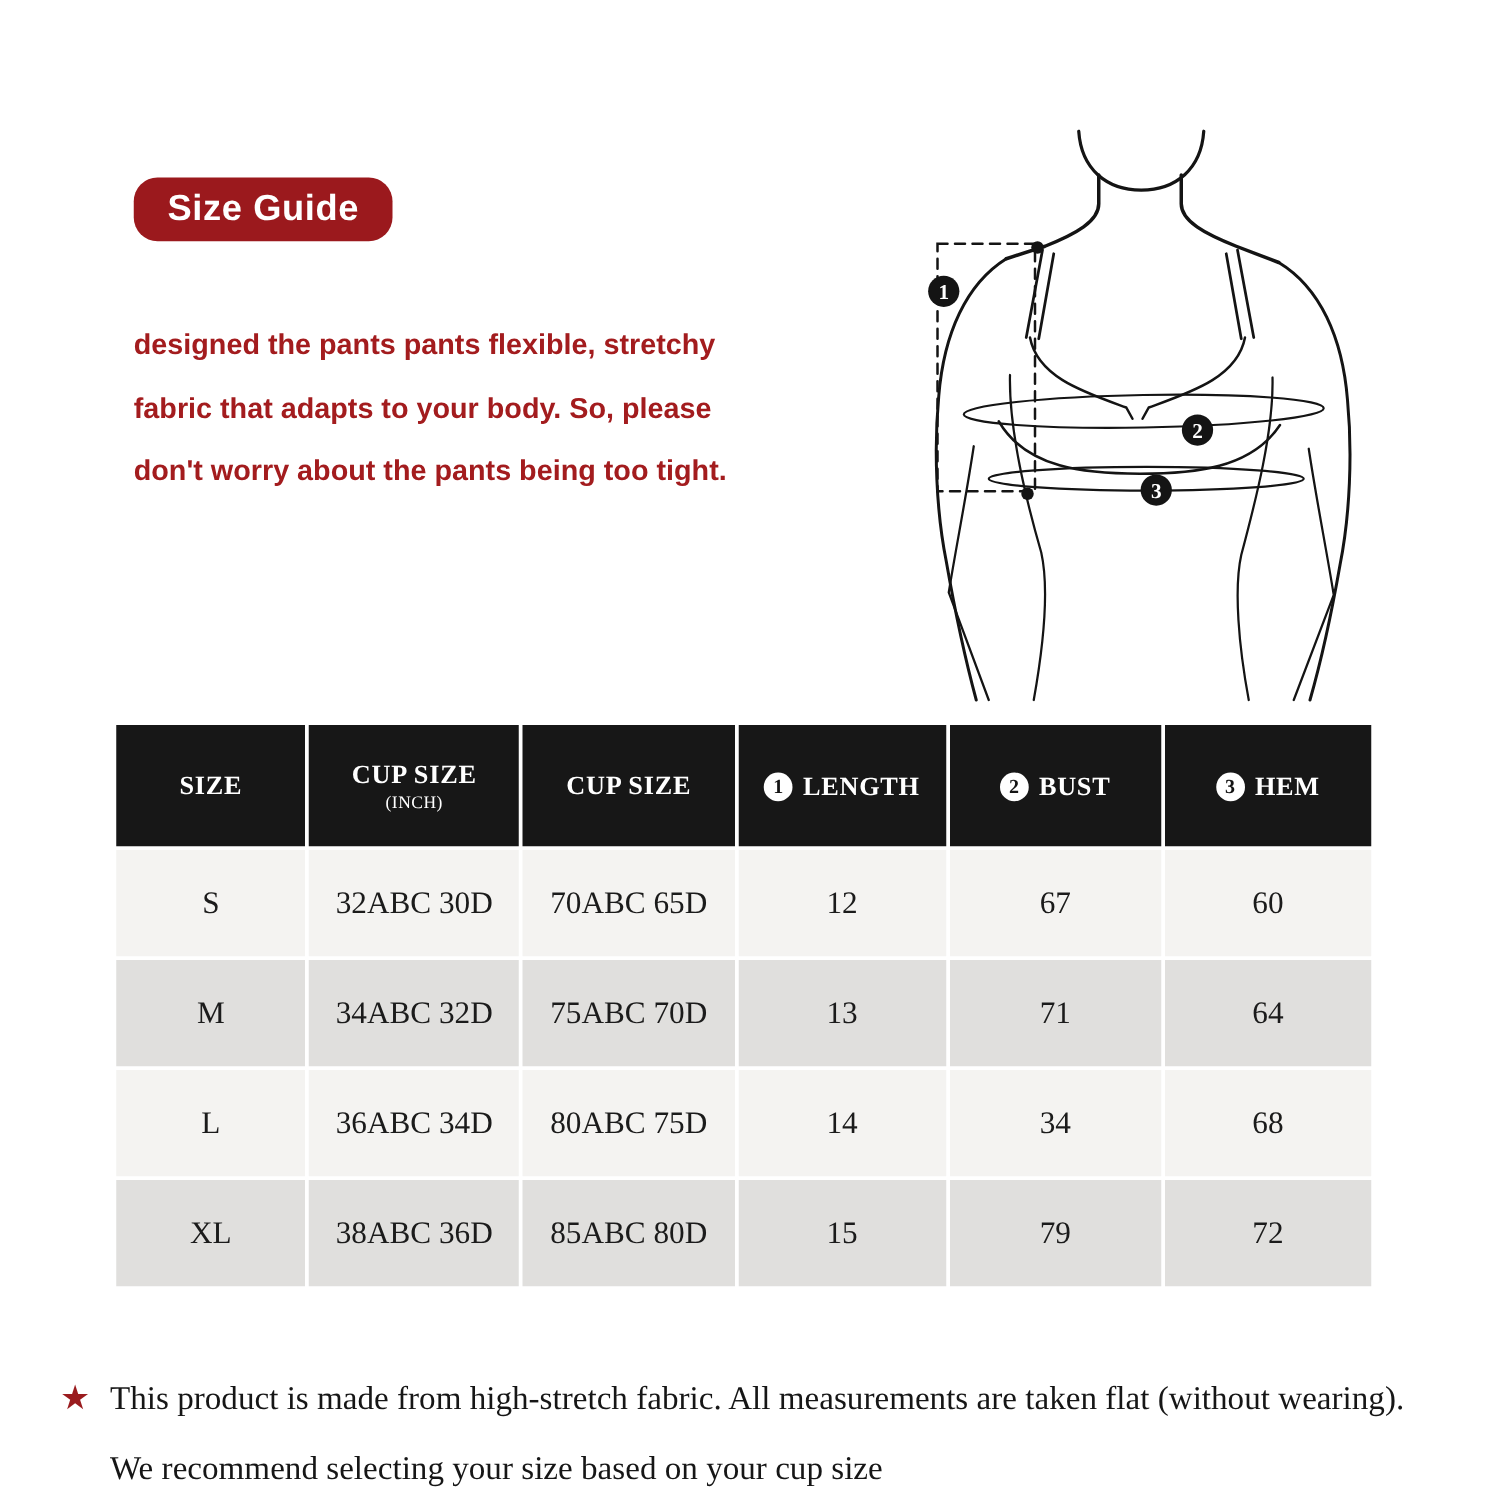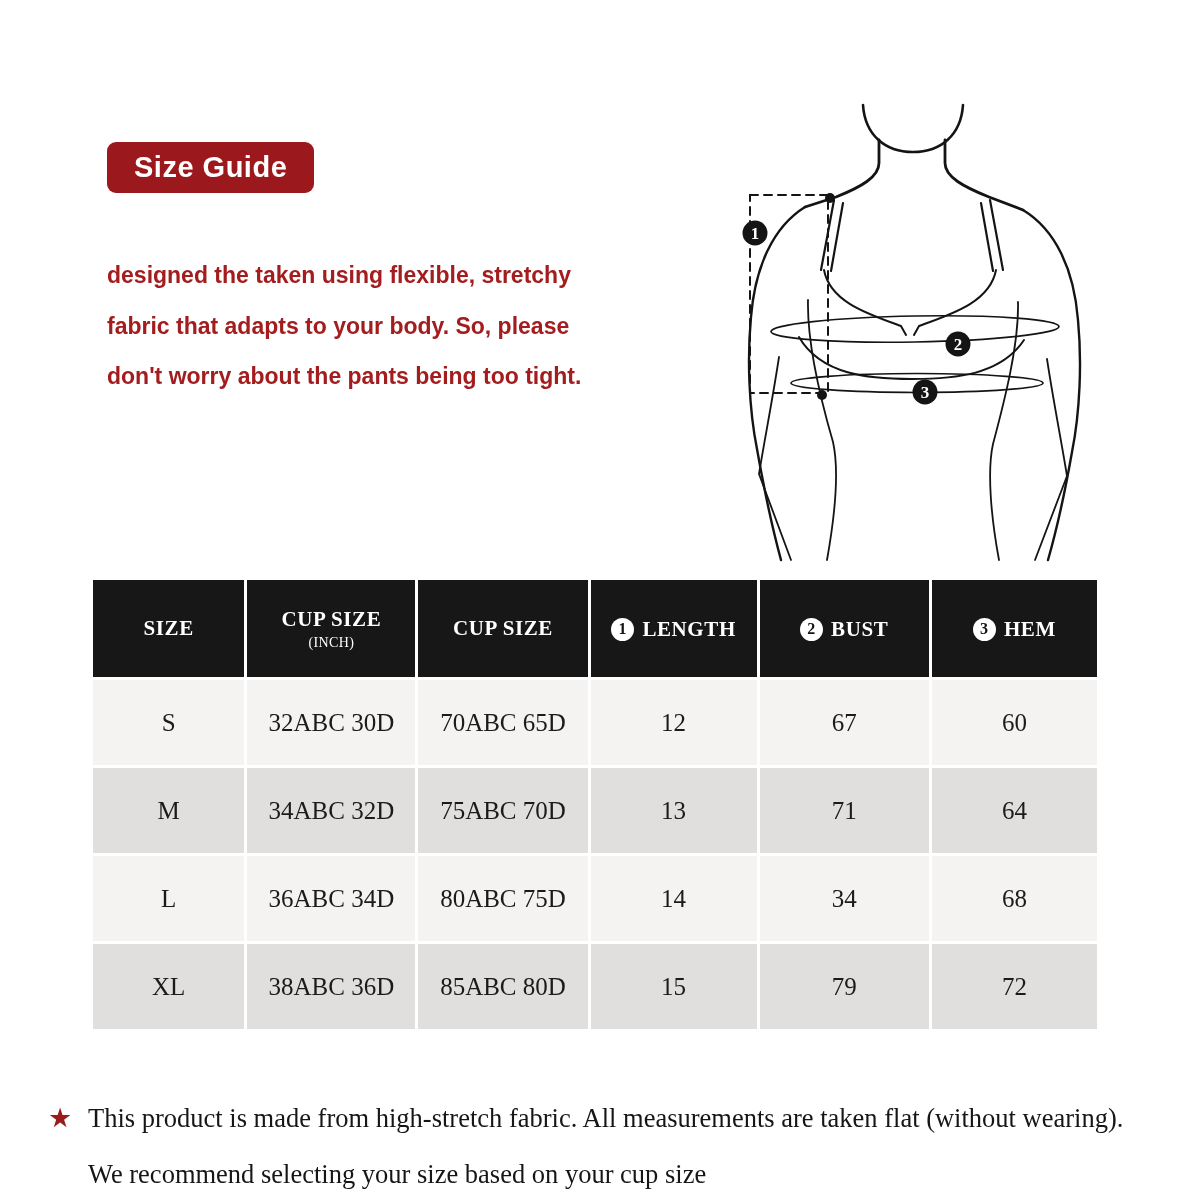--- a/index.html
+++ b/index.html
@@ -5,21 +5,21 @@
   html,body { margin:0; padding:0; background:#ffffff; }
   .page {
     position:relative; width:1200px; height:1200px; background:#ffffff;
     font-family:"Liberation Sans", sans-serif; overflow:hidden;
   }
   
   .size-badge {
     position:absolute; left:107px; top:142px;
     background:#9b191d; color:#ffffff;
     font-size:29px; font-weight:bold; letter-spacing:0.5px;
-    padding:9px 27px; border-radius:9px;
+    padding:9px 27px; border-radius:19px;
   }
   
   .intro {
     position:absolute; left:107px; top:250px; width:600px;
     color:#a31c1e; font-size:23px; font-weight:bold; line-height:50.5px;
     white-space:nowrap;
   }
   
   .figure-wrap { position:absolute; left:693px; top:57px; width:440px; height:505px; }
   .figure-wrap svg { display:block; width:100%; height:100%; }
@@ -61,21 +61,21 @@
   }
 </style>
 </head>
 <body>
 
 <div class="page">
 
   <div class="size-badge">Size Guide</div>
 
   <div class="intro">
-    <div>designed the taken using flexible, stretchy</div>
+    <div>designed the pants pants flexible, stretchy</div>
     <div>fabric that adapts to your body. So, please</div>
     <div>don't worry about the pants being too tight.</div>
   </div>
 
   <div class="figure-wrap">
     <svg viewBox="0 0 440 505">
       <g fill="none" stroke="#141414" stroke-linecap="round">
 
         <path d="M170,48 C172,78 192,95 220,95 C248,95 268,78 270,48" stroke-width="2.6"></path>
 

